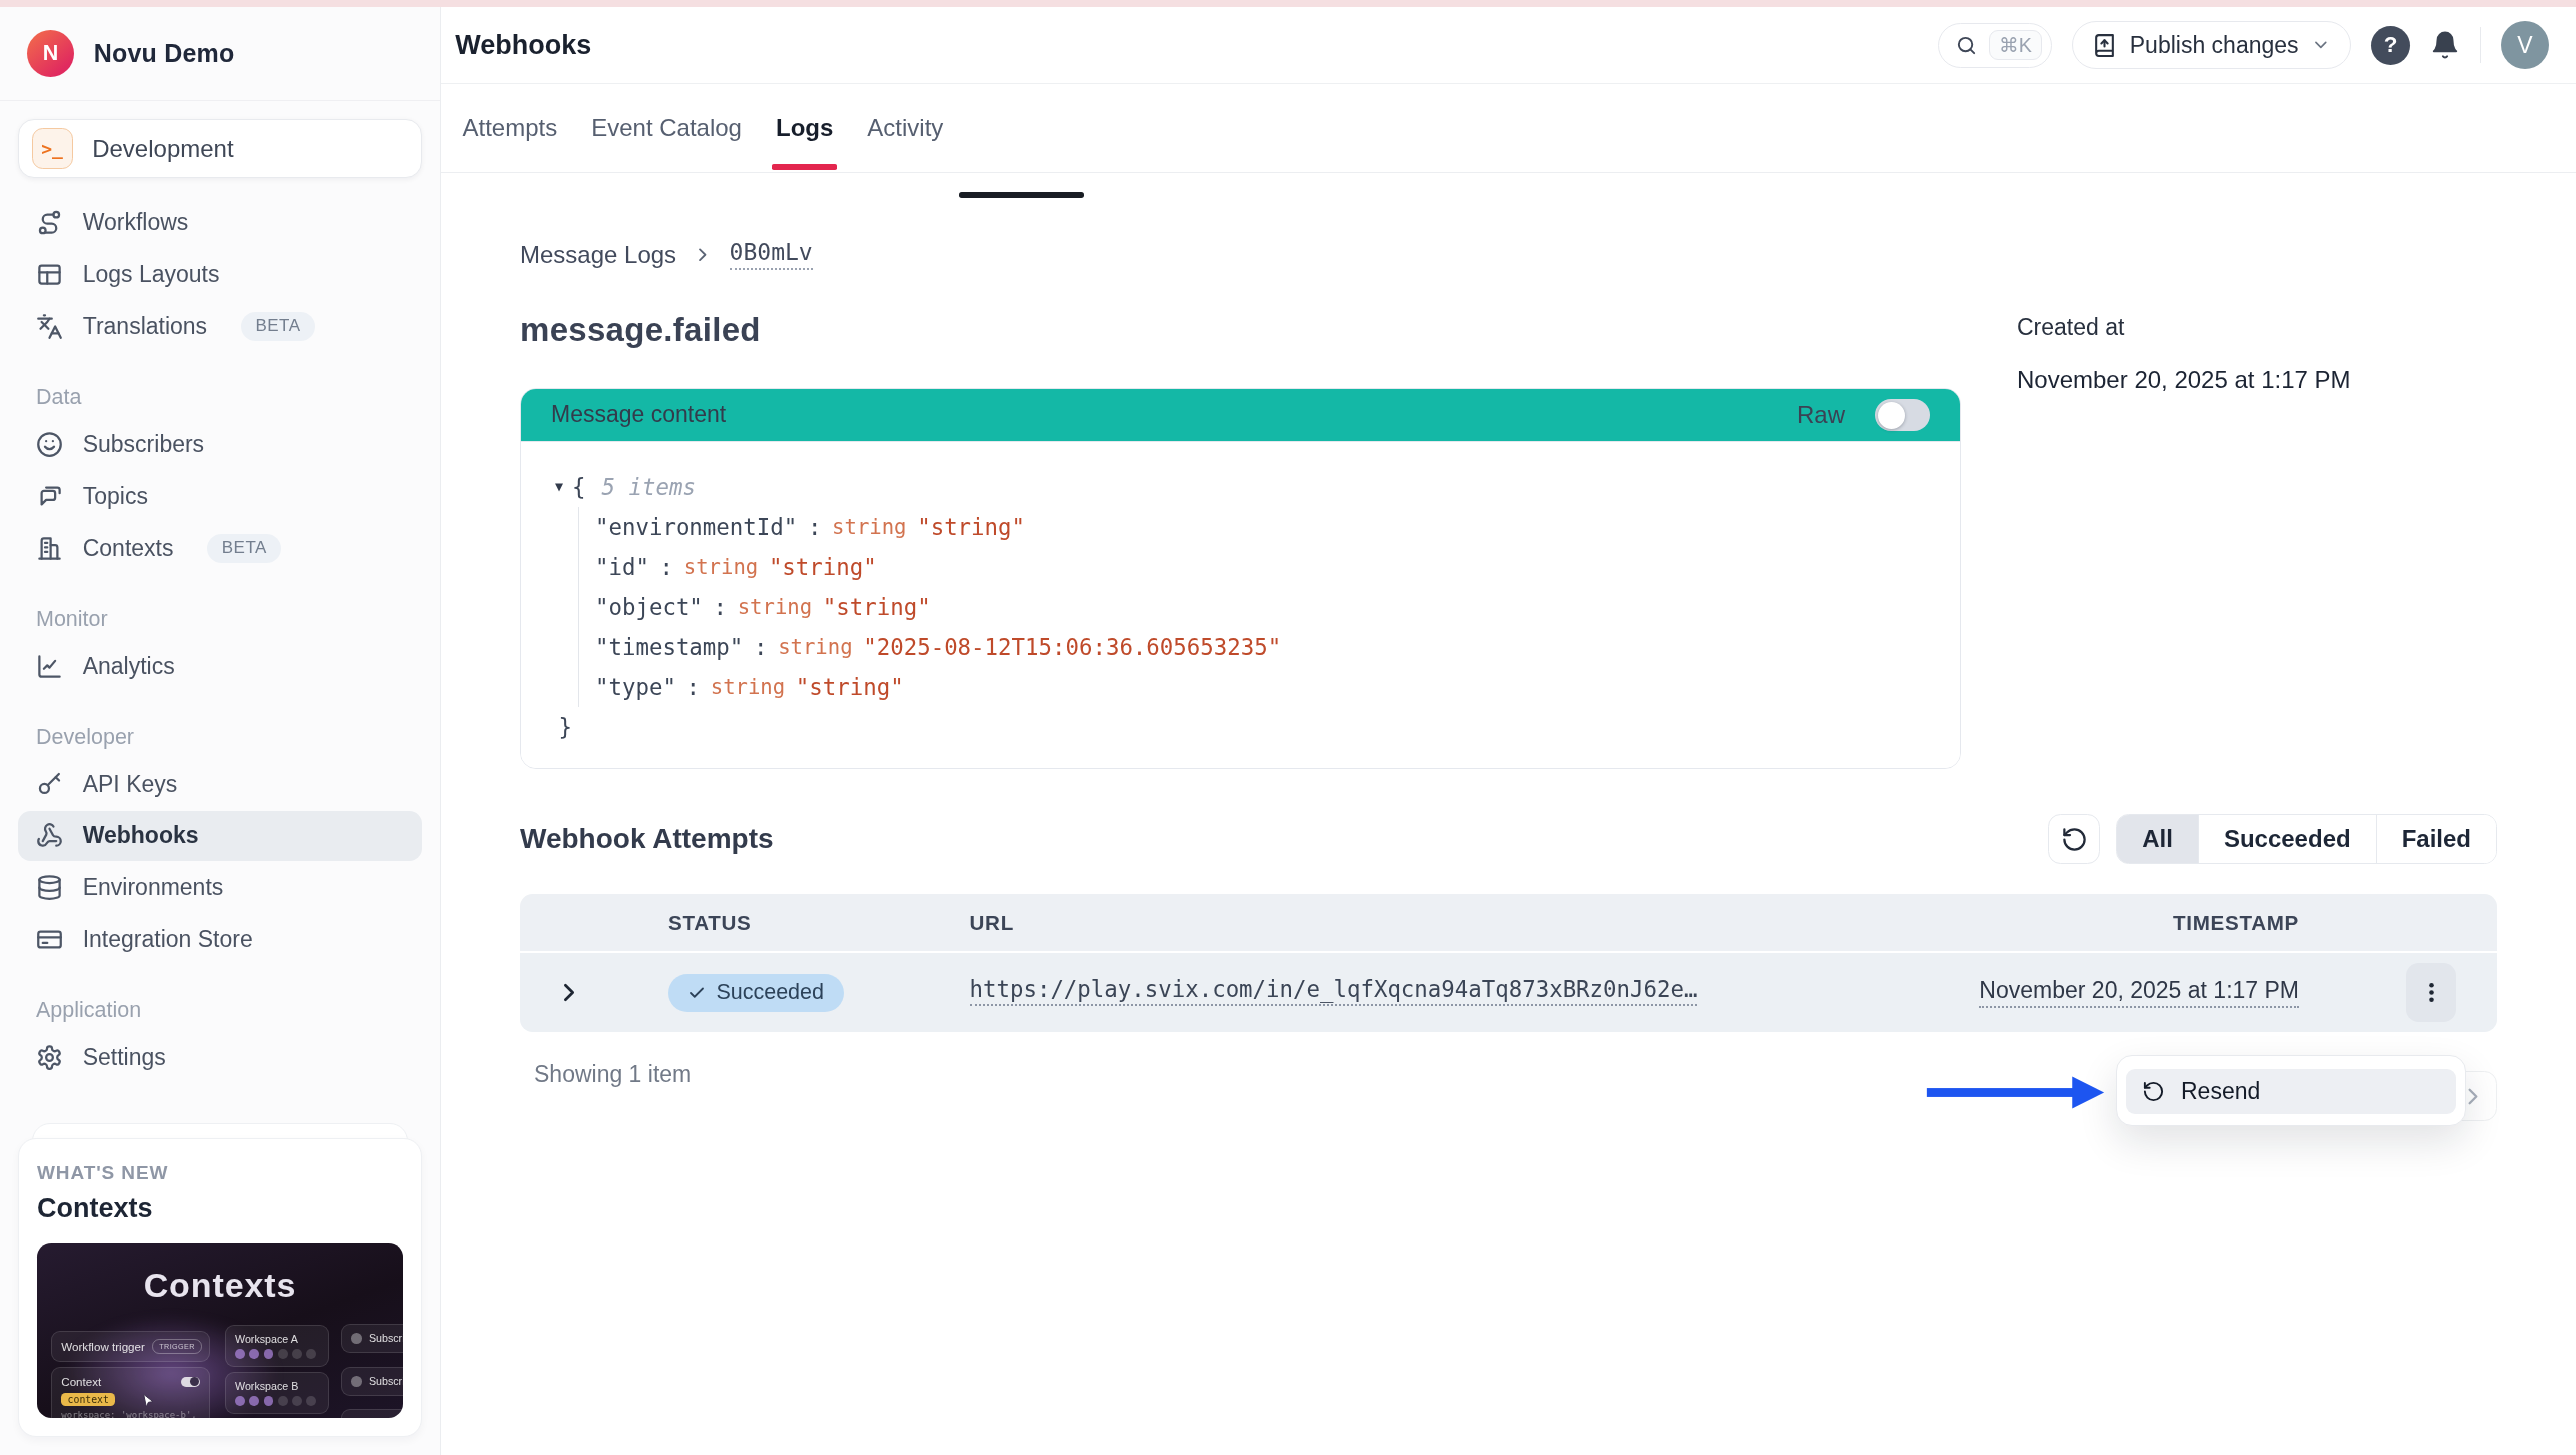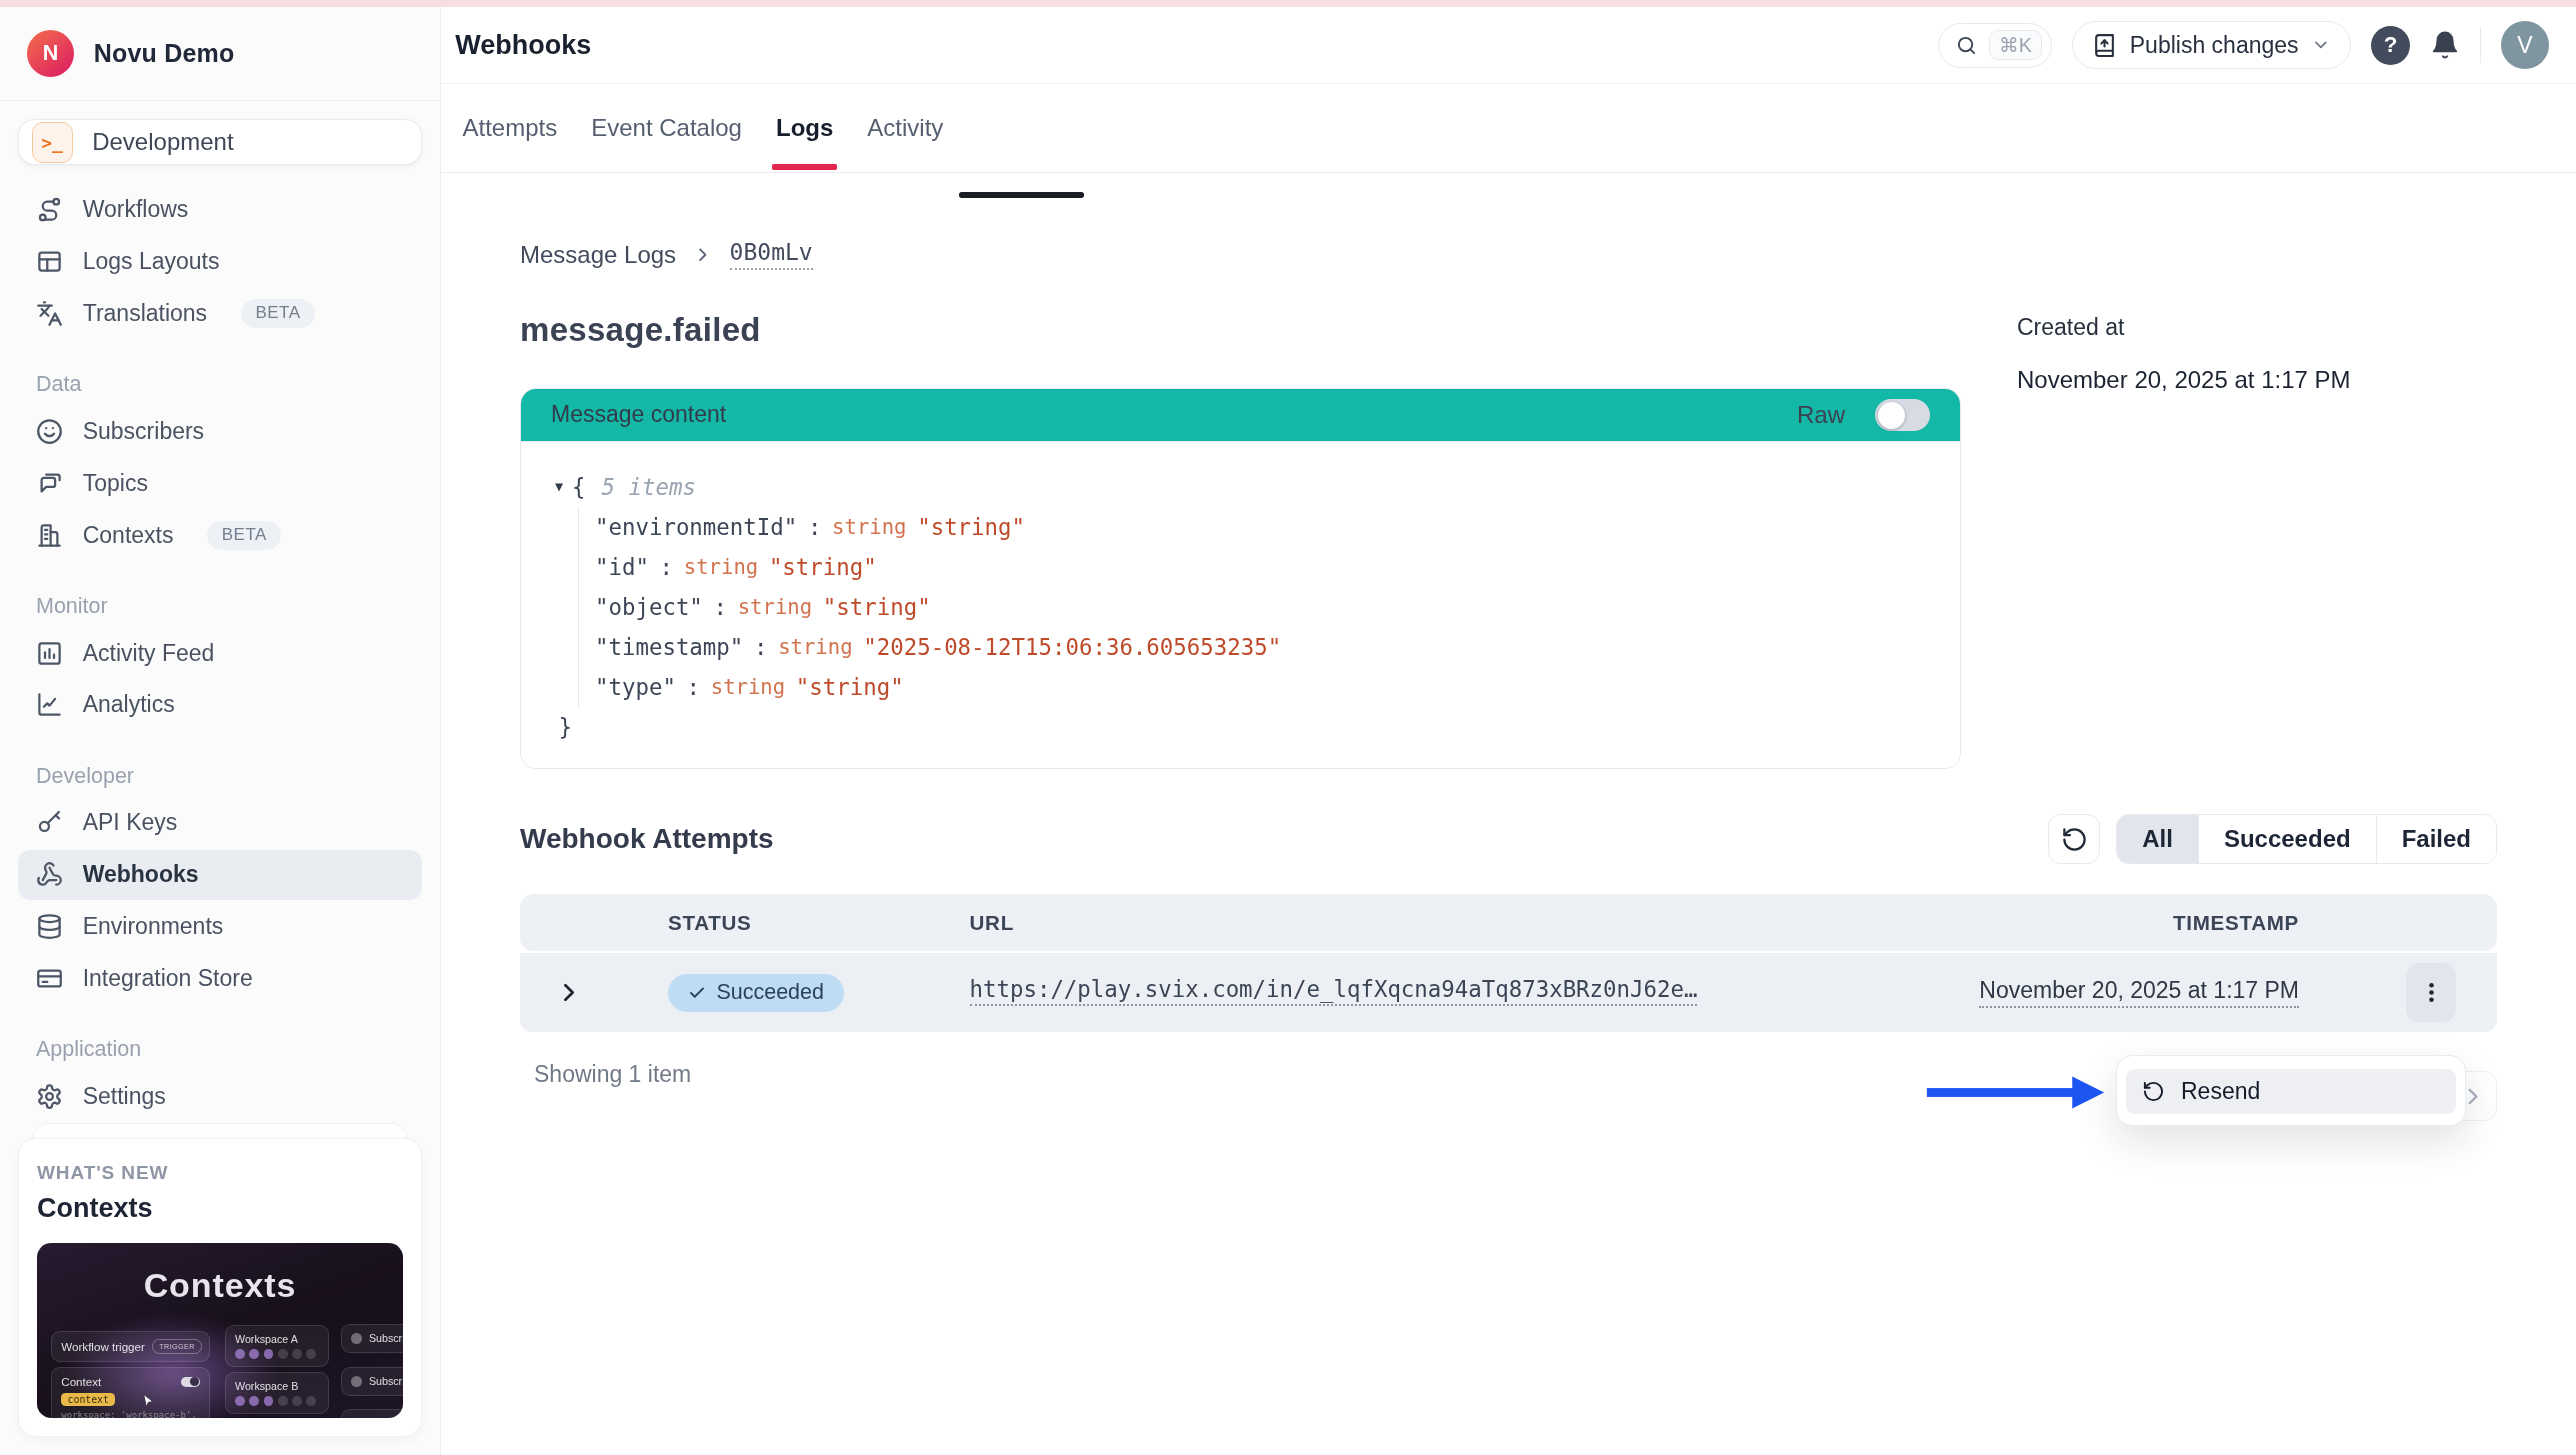--- a/index.html
+++ b/index.html
@@ -222,21 +222,21 @@
   }
   .seg + .seg { border-left:1.8px solid #e6e9ee; }
   .seg.active { background:#e2e5eb; }
 
   .attempts-table { margin-top:30px; border-radius:12.5px; overflow:hidden; }
   .t-header, .t-row {
     display:grid; grid-template-columns:125px 295px 1fr 421px 132px; align-items:center;
   }
   .t-header {
     height:59px; background:#edf0f4; border-bottom:2.7px solid #ffffff;
-    font-size:20.6px; font-weight:600; letter-spacing:0.7px; color:#3c4557;border-radius:14px;
+    font-size:20.6px; font-weight:600; letter-spacing:0.7px; color:#3c4557;
   }
   .t-row { height:79px; background:#ecf0f4; }
   .th-status, .td-status { padding-left:23px; }
   .th-url, .td-url { padding-left:29.5px; min-width:0; }
   .th-ts, .td-ts { text-align:right; padding-right:66px; }
   .td-chevron { padding-left:36px; display:flex; color:#1e2633; cursor:pointer; }
   .status-badge {
     display:inline-flex; align-items:center; gap:10.7px; background:#bfdcf5; color:#2c4259;
     border-radius:894px; height:38px; padding:0 19.7px; font-size:21.5px;
   }
@@ -363,31 +363,20 @@
               <path d="M8 15h2"></path>
               <path d="M3 21h18"></path>
             </svg>
         </span>
         <span>Contexts</span>
         <span class="beta">BETA</span>
       </div>
 
       <div class="section-label">Monitor</div>
 
-      <div class="nav-item">
-        <span class="nicon">
-          <svg viewBox="0 0 24 24" fill="none" stroke="currentColor" stroke-width="2" stroke-linecap="round" stroke-linejoin="round">
-              <rect x="3" y="3" width="18" height="18" rx="2"></rect>
-              <path d="M8 16v-5"></path>
-              <path d="M12 16V8"></path>
-              <path d="M16 16v-3"></path>
-            </svg>
-        </span>
-        <span>Activity Feed</span>
-      </div>
 
       <div class="nav-item">
         <span class="nicon">
           <svg viewBox="0 0 24 24" fill="none" stroke="currentColor" stroke-width="2" stroke-linecap="round" stroke-linejoin="round">
               <path d="M3 3v16a2 2 0 0 0 2 2h16"></path>
               <path d="m7 14 3-3 2 2 5-6"></path>
             </svg>
         </span>
         <span>Analytics</span>
       </div>

